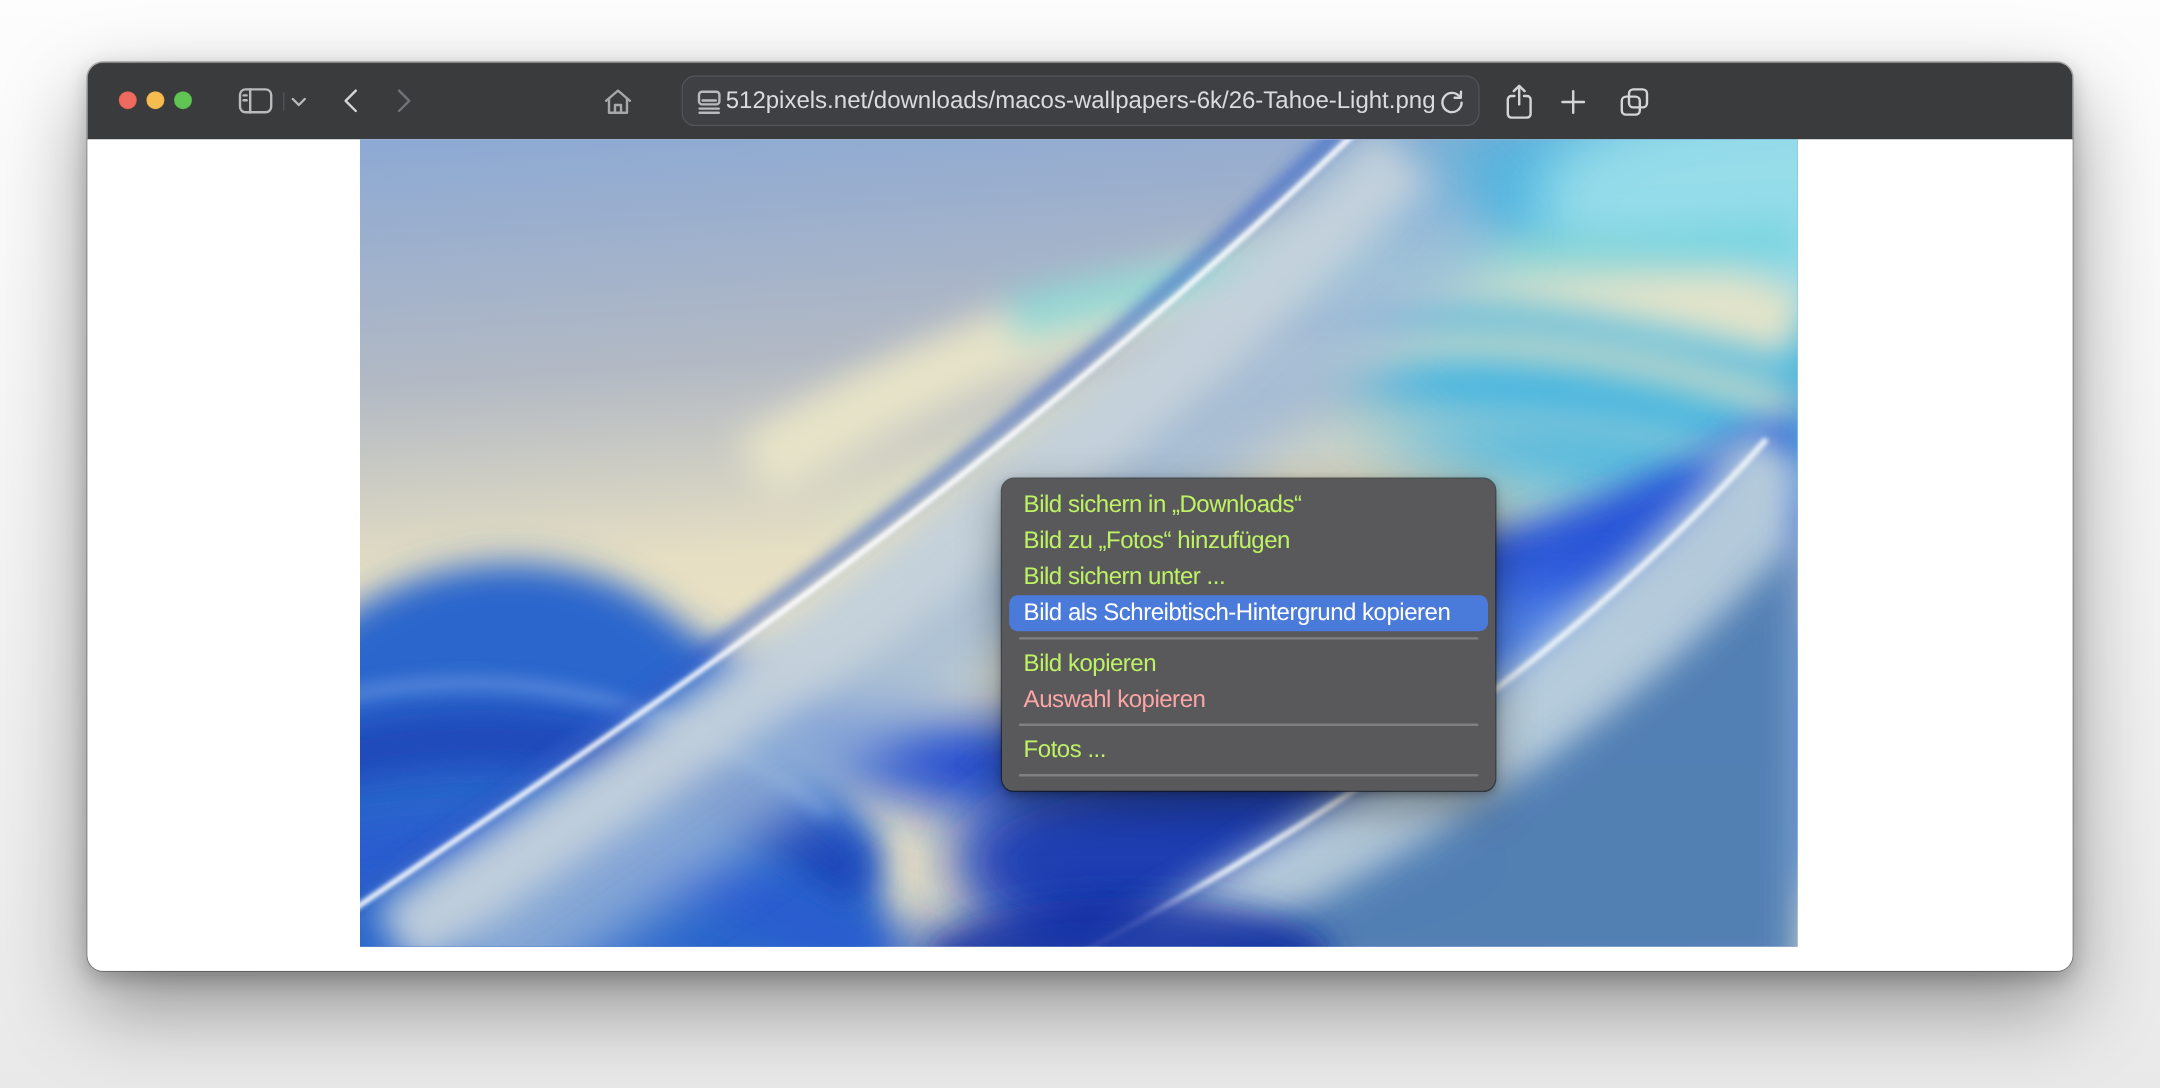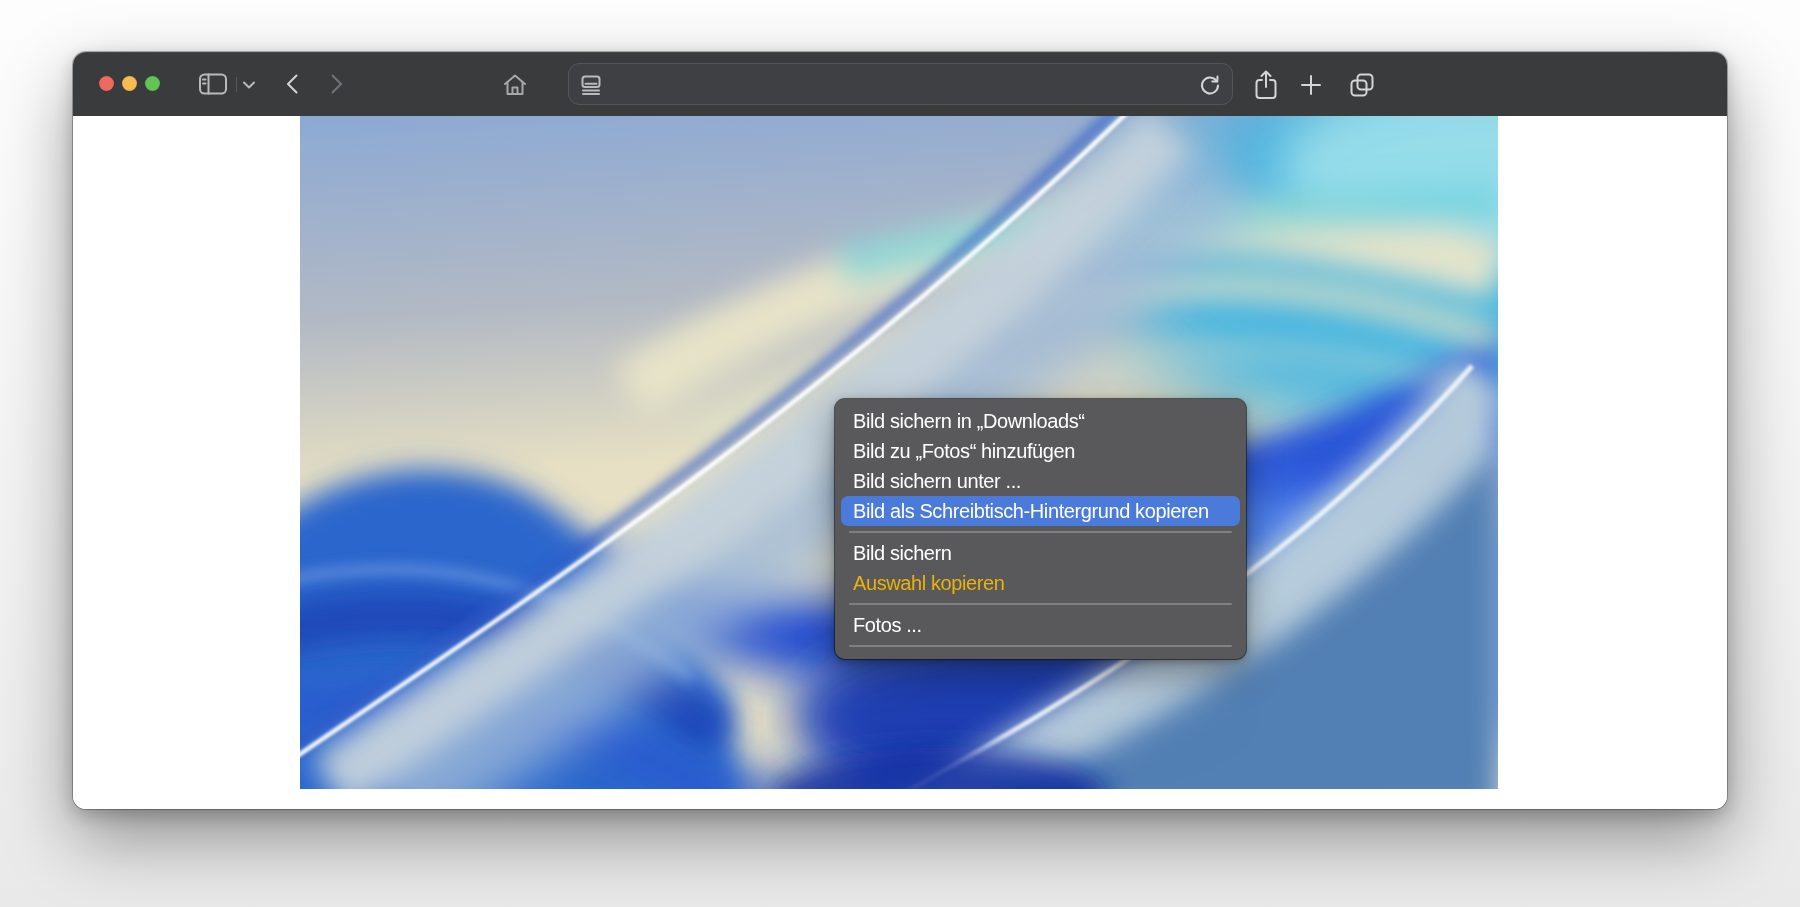--- a/index.html
+++ b/index.html
@@ -60,24 +60,24 @@
 
   
   .ctxmenu{
     position:absolute;left:835px;top:399px;width:411px;
     background:#59595c;border-radius:10px;padding:7px 0;
     box-shadow:0 14px 36px rgba(0,0,0,.40),0 2px 8px rgba(0,0,0,.30),0 0 0 1px rgba(25,25,26,.60);
     z-index:50;
   }
   .menu-item{
     height:30px;line-height:30px;margin:0 6px;padding:0 12px;
-    border-radius:7px;color:#ffffff;font-size:20px;letter-spacing:-0.4px;
+    border-radius:7px;color:#bef264;font-size:20px;letter-spacing:-0.4px;
     white-space:nowrap;overflow:hidden;
   }
-  .menu-item.disabled{color:#eab308;}
+  .menu-item.disabled{color:#fca5a5;}
   .menu-item.highlighted{background:#4b7bda;color:#ffffff;}
   .menu-sep{height:2px;margin:5px 14px;background:rgba(255,255,255,.24);border-radius:1px;}
 </style>
 </head>
 <body>
 
 <div class="stage">
 
   <div class="window">
 
@@ -135,20 +135,21 @@
 
       <div class="urlfield">
         <span class="pageicon">
           <svg width="22" height="22" viewBox="0 0 22 22">
             <rect x="2.5" y="2.5" width="17" height="10.5" rx="2.5" class="stroke-ic" stroke-width="1.8"></rect>
             <line x1="5.5" y1="9.8" x2="16.5" y2="9.8" class="stroke-ic" stroke-width="1.6"></line>
             <line x1="3" y1="16.5" x2="19" y2="16.5" class="stroke-ic" stroke-width="1.8"></line>
             <line x1="3" y1="20" x2="19" y2="20" class="stroke-ic" stroke-width="1.8"></line>
           </svg>
         </span>
+        <span class="urltext">512pixels.net/downloads/macos-wallpapers-6k/26-Tahoe-Light.png</span>
         <span class="reload">
           <svg width="22" height="22" viewBox="0 0 22 22">
             <path d="M17.8 7.2 A8 8 0 1 0 19 11.5" class="stroke-ic stroke-bright" stroke-width="2"></path>
             <polyline points="18.5,2.5 18.3,7.6 13.2,7.4" class="stroke-ic stroke-bright" stroke-width="2"></polyline>
           </svg>
         </span>
       </div>
 
       <button class="tbtn" style="left:1178px;top:16px;width:30px;height:34px;">
         <span>
@@ -246,19 +247,19 @@
       </div>
     </div>
   </div>
 
   <div class="ctxmenu">
       <div class="menu-item">Bild sichern in „Downloads“</div>
       <div class="menu-item">Bild zu „Fotos“ hinzufügen</div>
       <div class="menu-item">Bild sichern unter ...</div>
       <div class="menu-item highlighted">Bild als Schreibtisch-Hintergrund kopieren</div>
       <div class="menu-sep"></div>
-      <div class="menu-item">Bild sichern</div>
+      <div class="menu-item">Bild kopieren</div>
       <div class="menu-item disabled">Auswahl kopieren</div>
       <div class="menu-sep"></div>
       <div class="menu-item">Fotos ...</div>
       <div class="menu-sep"></div>
     </div>
 </div>
 
 </body></html>

